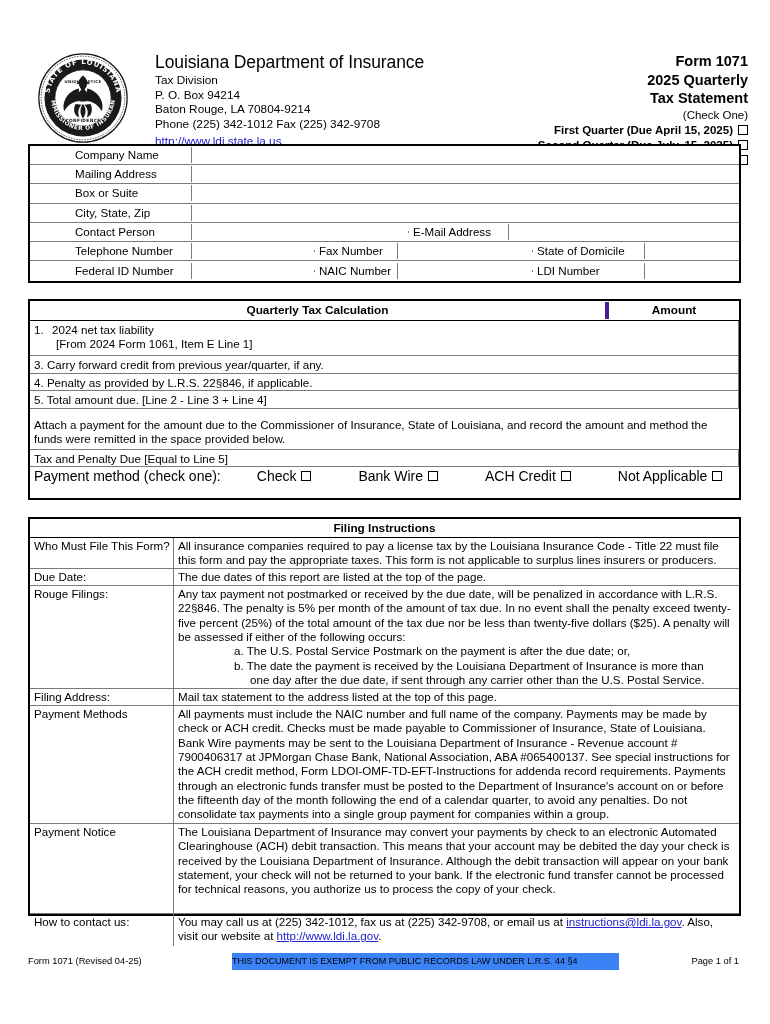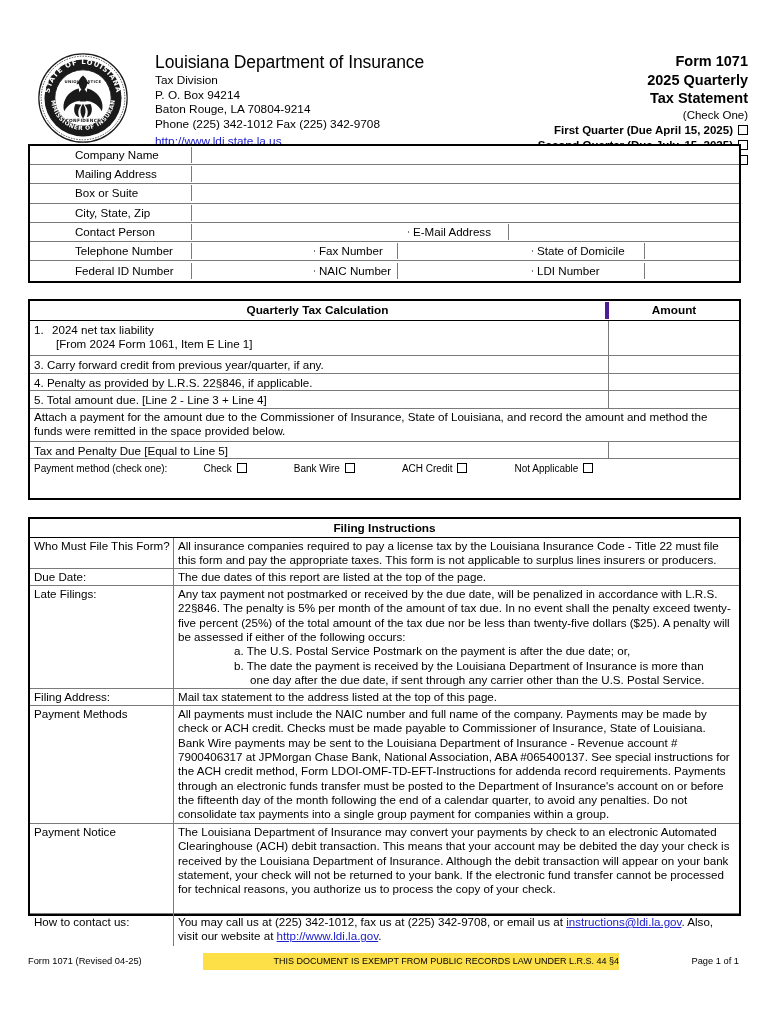--- a/index.html
+++ b/index.html
@@ -161,21 +161,21 @@
     line-height: 17px;
   }
   #tax-table .thead .hamt {
     width: 130px;
     text-align: center;
     font-weight: bold;
     font-size: 11.8px;
     box-sizing: border-box;
     line-height: 17px;
   }
-  .calc-row { display: flex; border-bottom: 1px solid #7a7a7a; box-sizing: border-box; }
+  .calc-row { display: flex; border-bottom: 1px solid #7a7a7a; box-sizing: border-box; flex-direction: column; }
   .calc-desc {
     flex: 1 1 auto;
     border-right: 1px solid #7a7a7a;
     box-sizing: border-box;
     padding: 1px 4px;
     font-size: 11.6px;
     line-height: 14.2px;
   }
   .calc-amt {
     width: 130px;
@@ -185,35 +185,36 @@
   .row-h1 .calc-desc { padding-top: 2px; }
   .indent-1 { padding-left: 22px; display: block; }
   .num-lead { display: inline-block; width: 18px; }
   .row-std { height: 17.5px; }
   .row-std .calc-desc { line-height: 15.5px; }
   .attach-row {
     display: flex;
     border-bottom: 1px solid #7a7a7a;
     height: 33px;
     box-sizing: border-box;
+    margin-top: 8px;
   }
   .attach-row .full {
     flex: 1 1 auto;
     padding: 1px 4px;
     font-size: 11.6px;
     line-height: 14.4px;
     box-sizing: border-box;
   }
   .pay-row {
     display: flex;
     height: 18px;
     align-items: center;
     box-sizing: border-box;
     padding-left: 4px;
-    font-size: 10px;
+    font-size: 14px;
   }
   .pay-opt { display: inline-flex; align-items: center; }
   .pm-label { margin-right: 0; }
 
   
   #filing-table {
     left: 28px;
     top: 517px;
     width: 713px;
     height: 399px;
@@ -270,25 +271,26 @@
     top: 951px;
     width: 713px;
     height: 20px;
     display: flex;
     align-items: center;
     font-size: 9.3px;
   }
   .footer-left { width: 175px; flex: 0 0 175px; }
   .footer-center {
     flex: 1 1 auto;
-    background: #fde047;
-    text-align: right;
+    background: #3b82f6;
+    text-align: left;
     height: 17px;
     line-height: 17px;
     font-size: 9px;
+    margin-left: 29px;
   }
   .footer-right {
     width: 120px;
     flex: 0 0 120px;
     text-align: right;
     padding-right: 2px;
   }
 </style>
 </head>
 <body>
@@ -468,21 +470,21 @@
       <div class="fkey">Who Must File This Form?</div>
       <div class="fval">All insurance companies required to pay a license tax by the Louisiana Insurance Code - Title 22 must file this form and pay the appropriate taxes.  This form is not applicable to surplus lines insurers or producers.</div>
     </div>
 
     <div class="frow" style="height:17px">
       <div class="fkey">Due Date:</div>
       <div class="fval">The due dates of this report are listed at the top of the page.</div>
     </div>
 
     <div class="frow" style="height:103px">
-      <div class="fkey">Late Filings:</div>
+      <div class="fkey">Rouge Filings:</div>
       <div class="fval">
         <span>Any tax payment not postmarked or received by the due date, will be penalized in accordance with L.R.S. 22§846. The penalty is 5% per month of the amount of tax due. In no event shall the penalty exceed twenty-five percent (25%) of the total amount of the tax due nor be less than twenty-five dollars ($25). A penalty will be assessed if either of the following occurs:</span>
         <span class="sub-a">a. The U.S. Postal Service Postmark on the payment is after the due date; or,</span>
         <span class="sub-b">b. The date the payment is received by the Louisiana Department of Insurance is more than</span>
         <span class="sub-b2">one day after the due date, if sent through any carrier other than the U.S. Postal Service.</span>
       </div>
     </div>
 
     <div class="frow" style="height:17px">
       <div class="fkey">Filing Address:</div>

